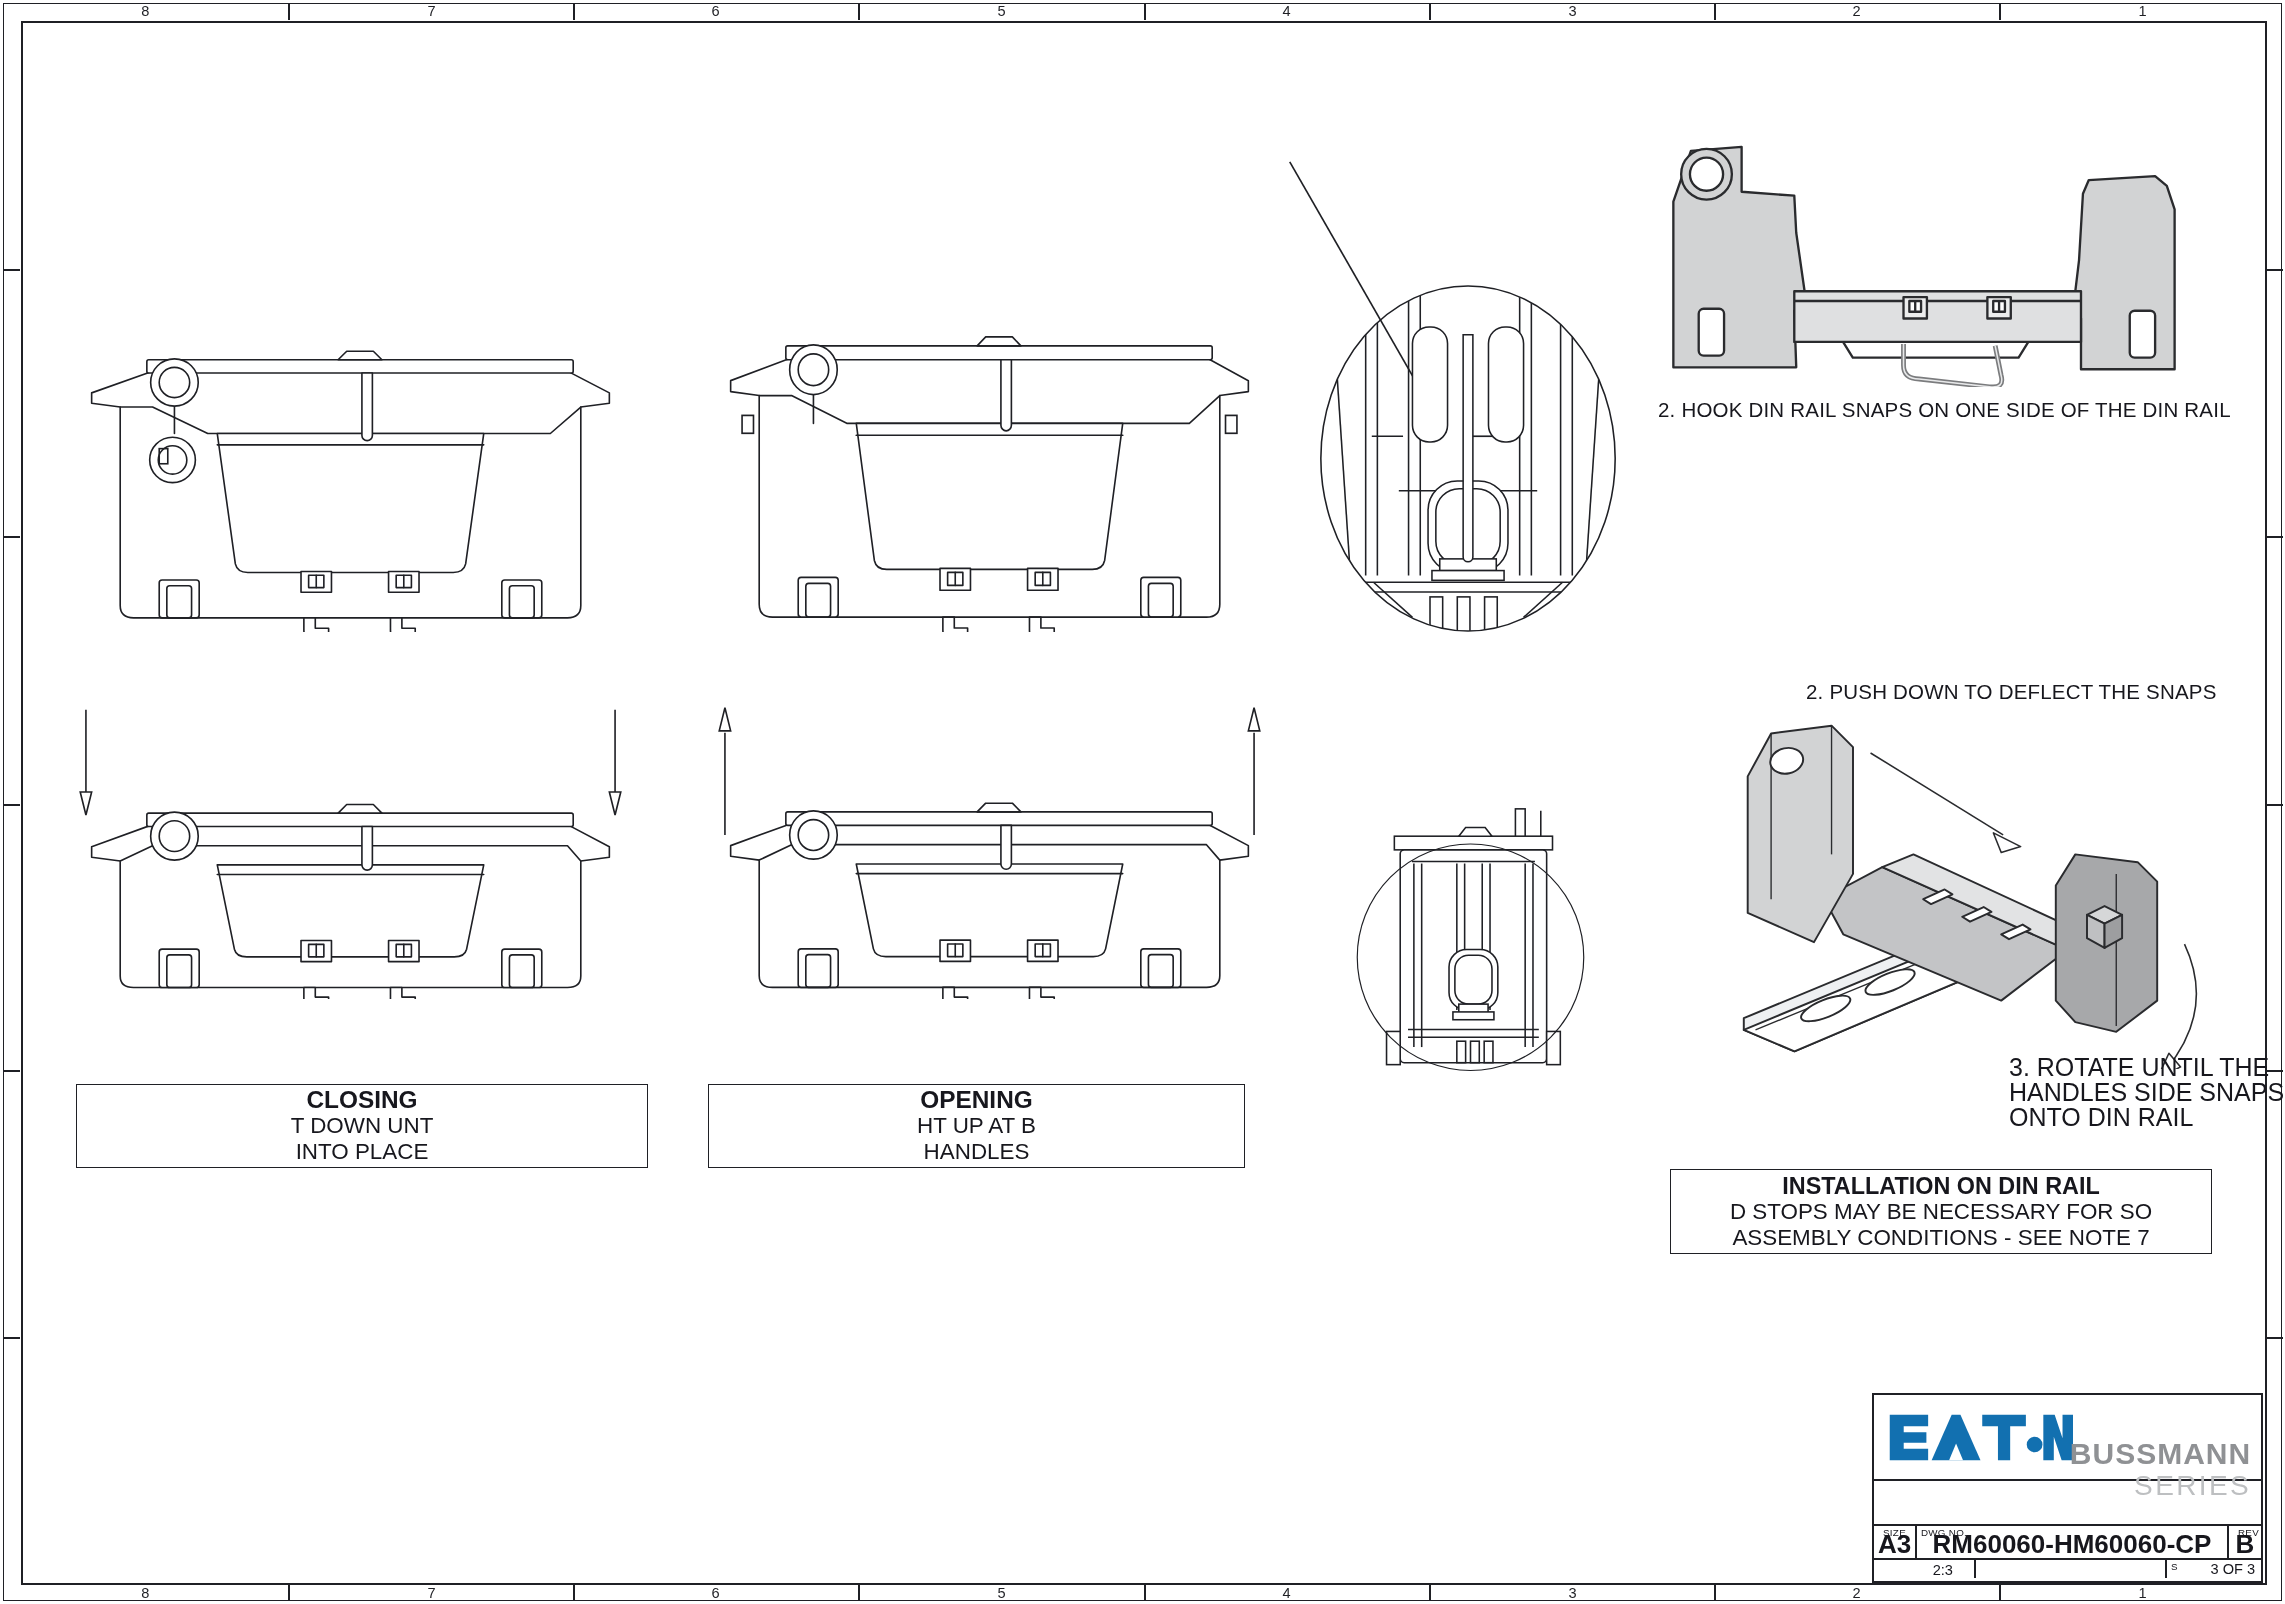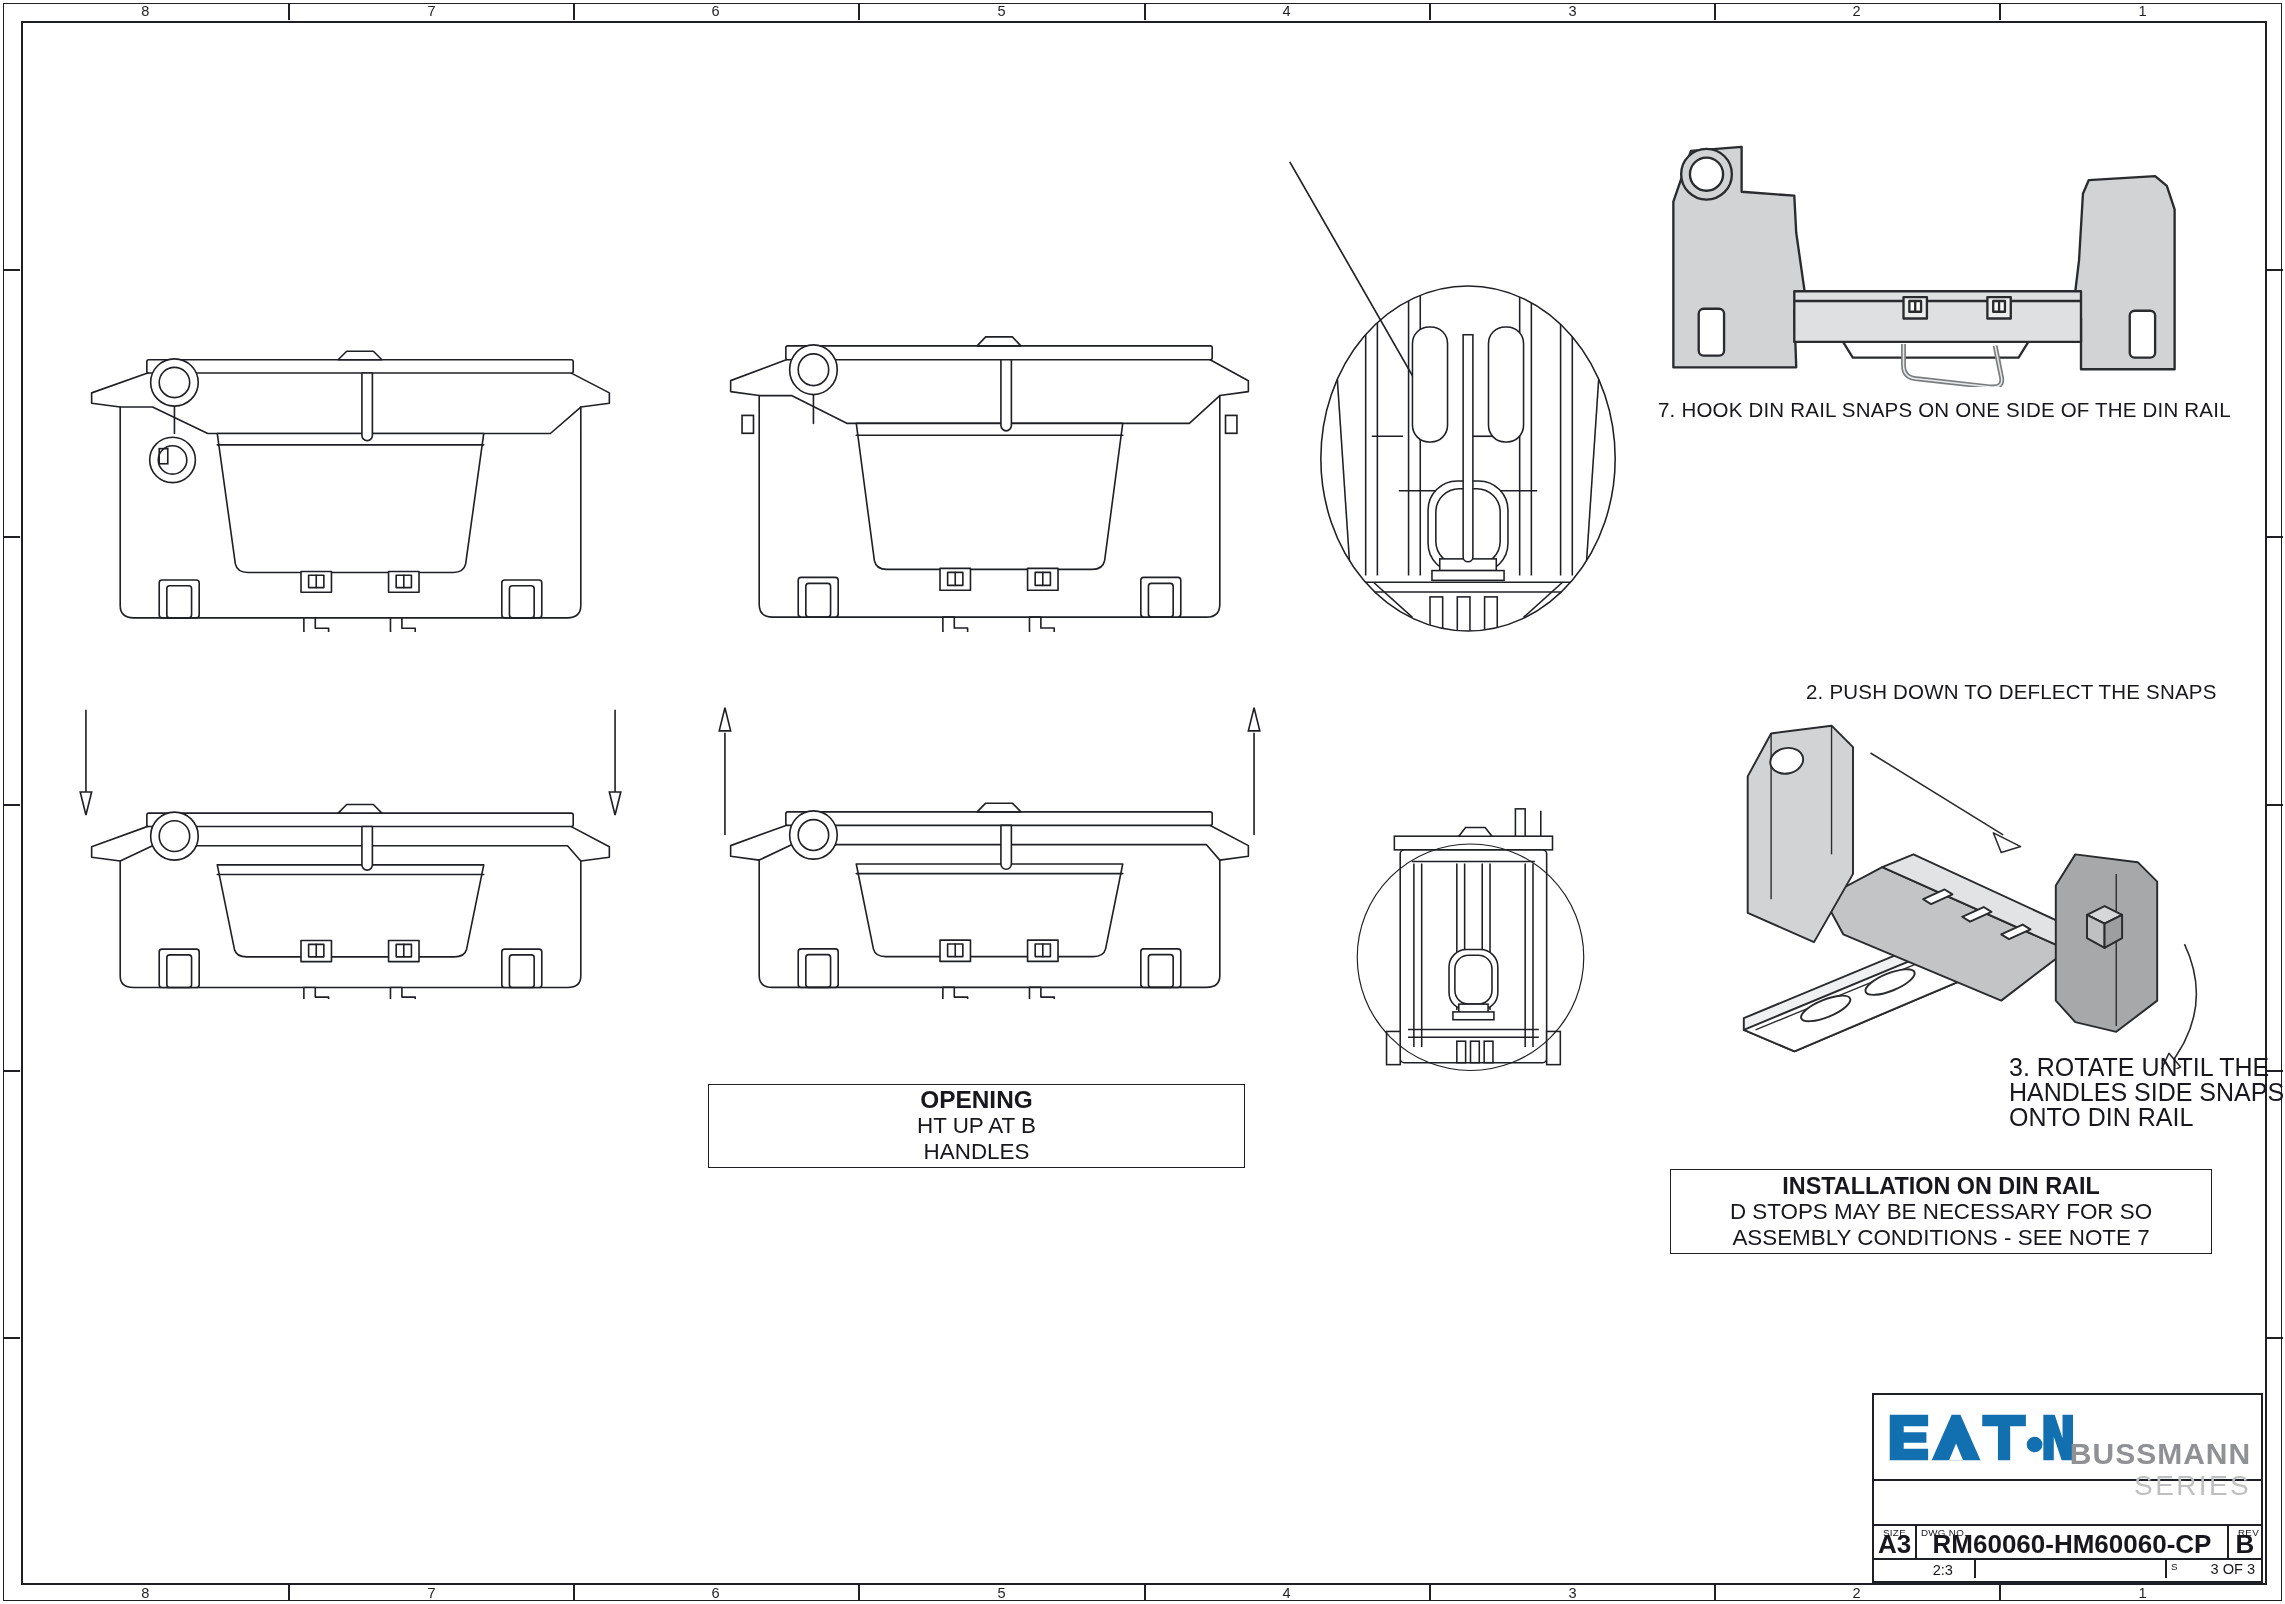--- a/index.html
+++ b/index.html
@@ -285,21 +285,21 @@
       <rect x="354" y="170" width="12" height="11" fill="#fff"></rect>
         <path d="M360,170 v11" fill="none"></path>
       <rect x="52" y="178" width="26" height="48" rx="5" fill="#fff"></rect>
       <rect x="494" y="180" width="26" height="48" rx="5" fill="#fff"></rect>
       <path d="M200,212 L210,228 H380 L390,212" fill="none"></path>
     </g>
     <path d="M262,214 V236 Q262,250 278,250 L350,258 Q366,260 362,246 L356,216" fill="none" stroke="#7b7c7e" stroke-width="5"></path>
     <path d="M262,214 V236 Q262,250 278,250 L350,258 Q366,260 362,246 L356,216" fill="none" stroke="#e8e9ea" stroke-width="1.6"></path>
   </svg>
 
-  <div class="abs caption" style="left:1658px;top:398px">7. HOOK DIN RAIL SNAPS ON ONE SIDE OF THE DIN RAIL</div>
+  <div class="abs caption" style="left:1658px;top:398px">2. HOOK DIN RAIL SNAPS ON ONE SIDE OF THE DIN RAIL</div>
 
   <div class="abs caption" style="left:1806px;top:680px">2. PUSH DOWN TO DEFLECT THE SNAPS</div>
 
   <svg class="abs" style="left:1658px;top:708px" width="585" height="361" viewBox="0 0 600 370">
     <g stroke="#2a2b2e" stroke-width="2" stroke-linejoin="round">
 
       <polygon fill="var(--rail-fill)" points="88,318 300,230 300,242 352,262 140,352 88,330"></polygon>
       <polygon fill="#fff" points="88,330 300,242 352,262 140,352"></polygon>
       <path d="M100,330 L305,246" fill="none" stroke-width="1.4"></path>
       <ellipse cx="172" cy="308" rx="27" ry="9" fill="#fff" transform="rotate(-22 172 308)"></ellipse>
@@ -333,20 +333,25 @@
       </g>
     </g>
   </svg>
 
   <div class="abs caption3" style="left:2009px;top:1055px">
     <div>3. ROTATE UNTIL THE</div>
     <div>HANDLES SIDE SNAPS</div>
     <div>ONTO DIN RAIL</div>
   </div>
 
+  <div class="abs note-box" style="left:76px;top:1084px;width:570px;height:82px">
+    <div class="note-title">CLOSING</div>
+    <div class="note-line">T DOWN UNT</div>
+    <div class="note-line">INTO PLACE</div>
+  </div>
 
   <div class="abs note-box" style="left:708px;top:1084px;width:535px;height:82px">
     <div class="note-title">OPENING</div>
     <div class="note-line">HT UP AT B</div>
     <div class="note-line">HANDLES</div>
   </div>
 
   <div class="abs note-box" style="left:1670px;top:1169px;width:540px;height:83px">
     <div class="note-title" style="font-size:23.4px">INSTALLATION ON DIN RAIL</div>
     <div class="note-line">D STOPS MAY BE NECESSARY FOR SO</div>

